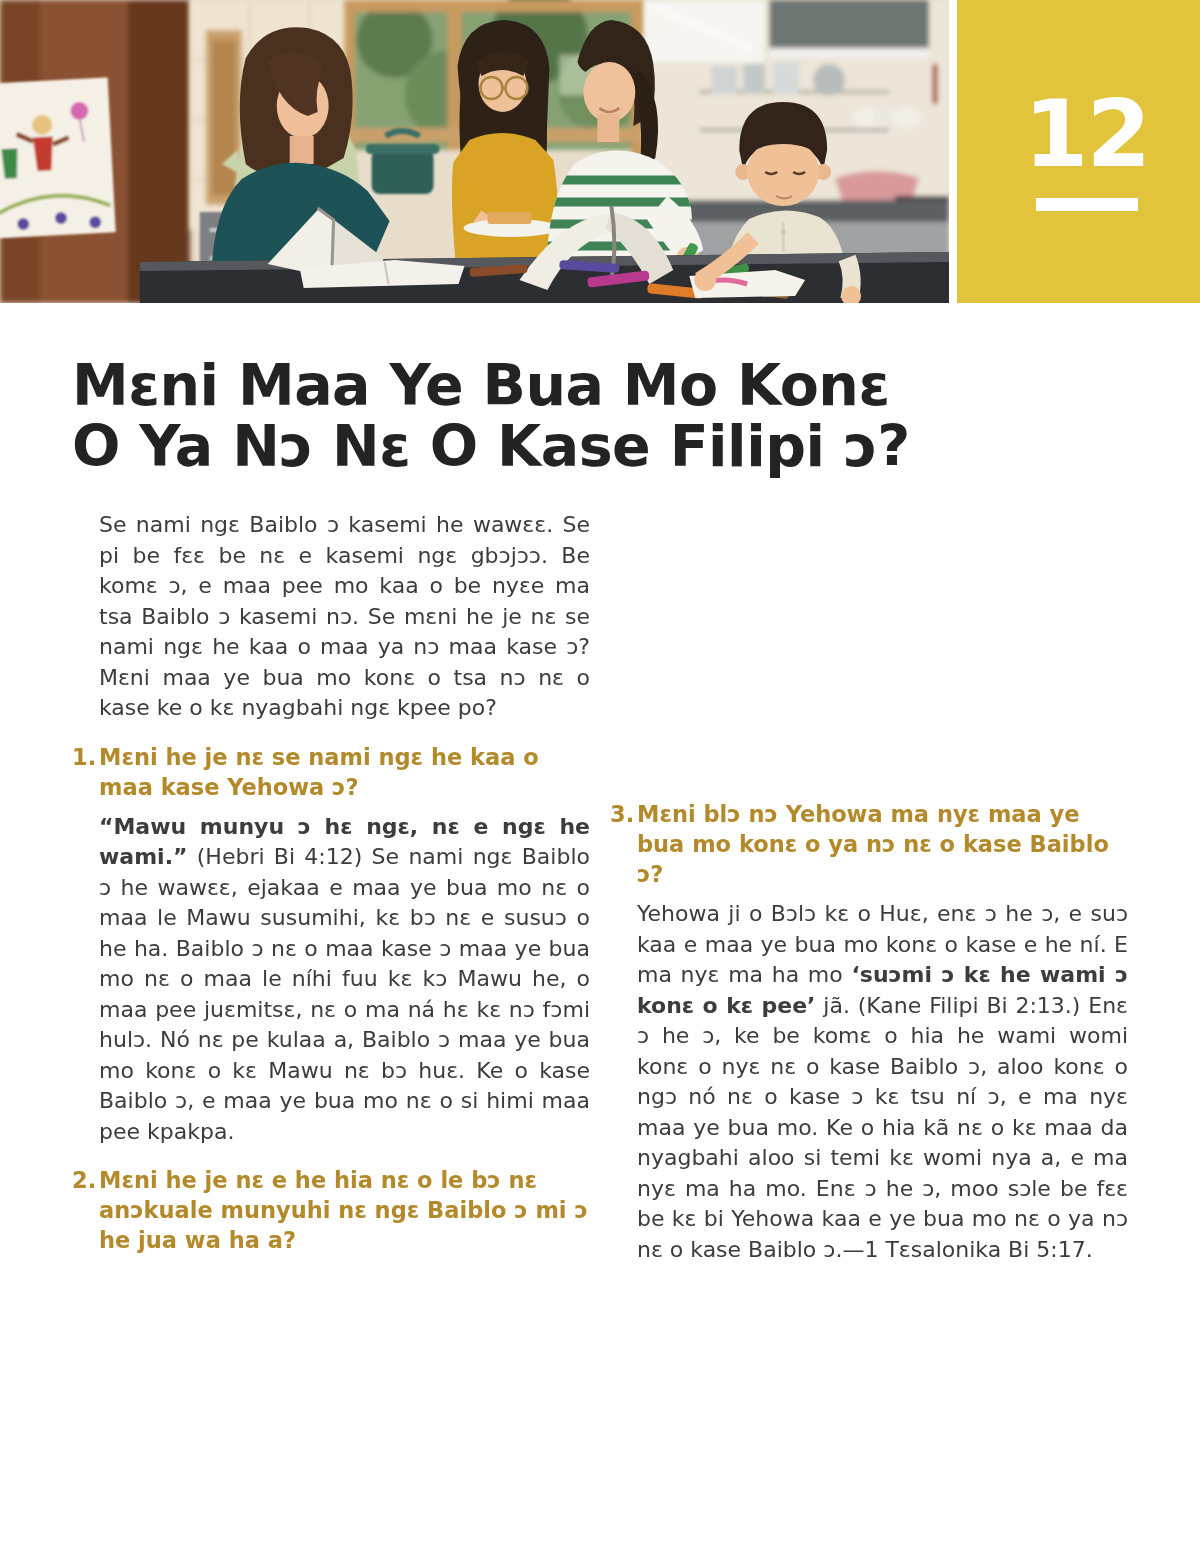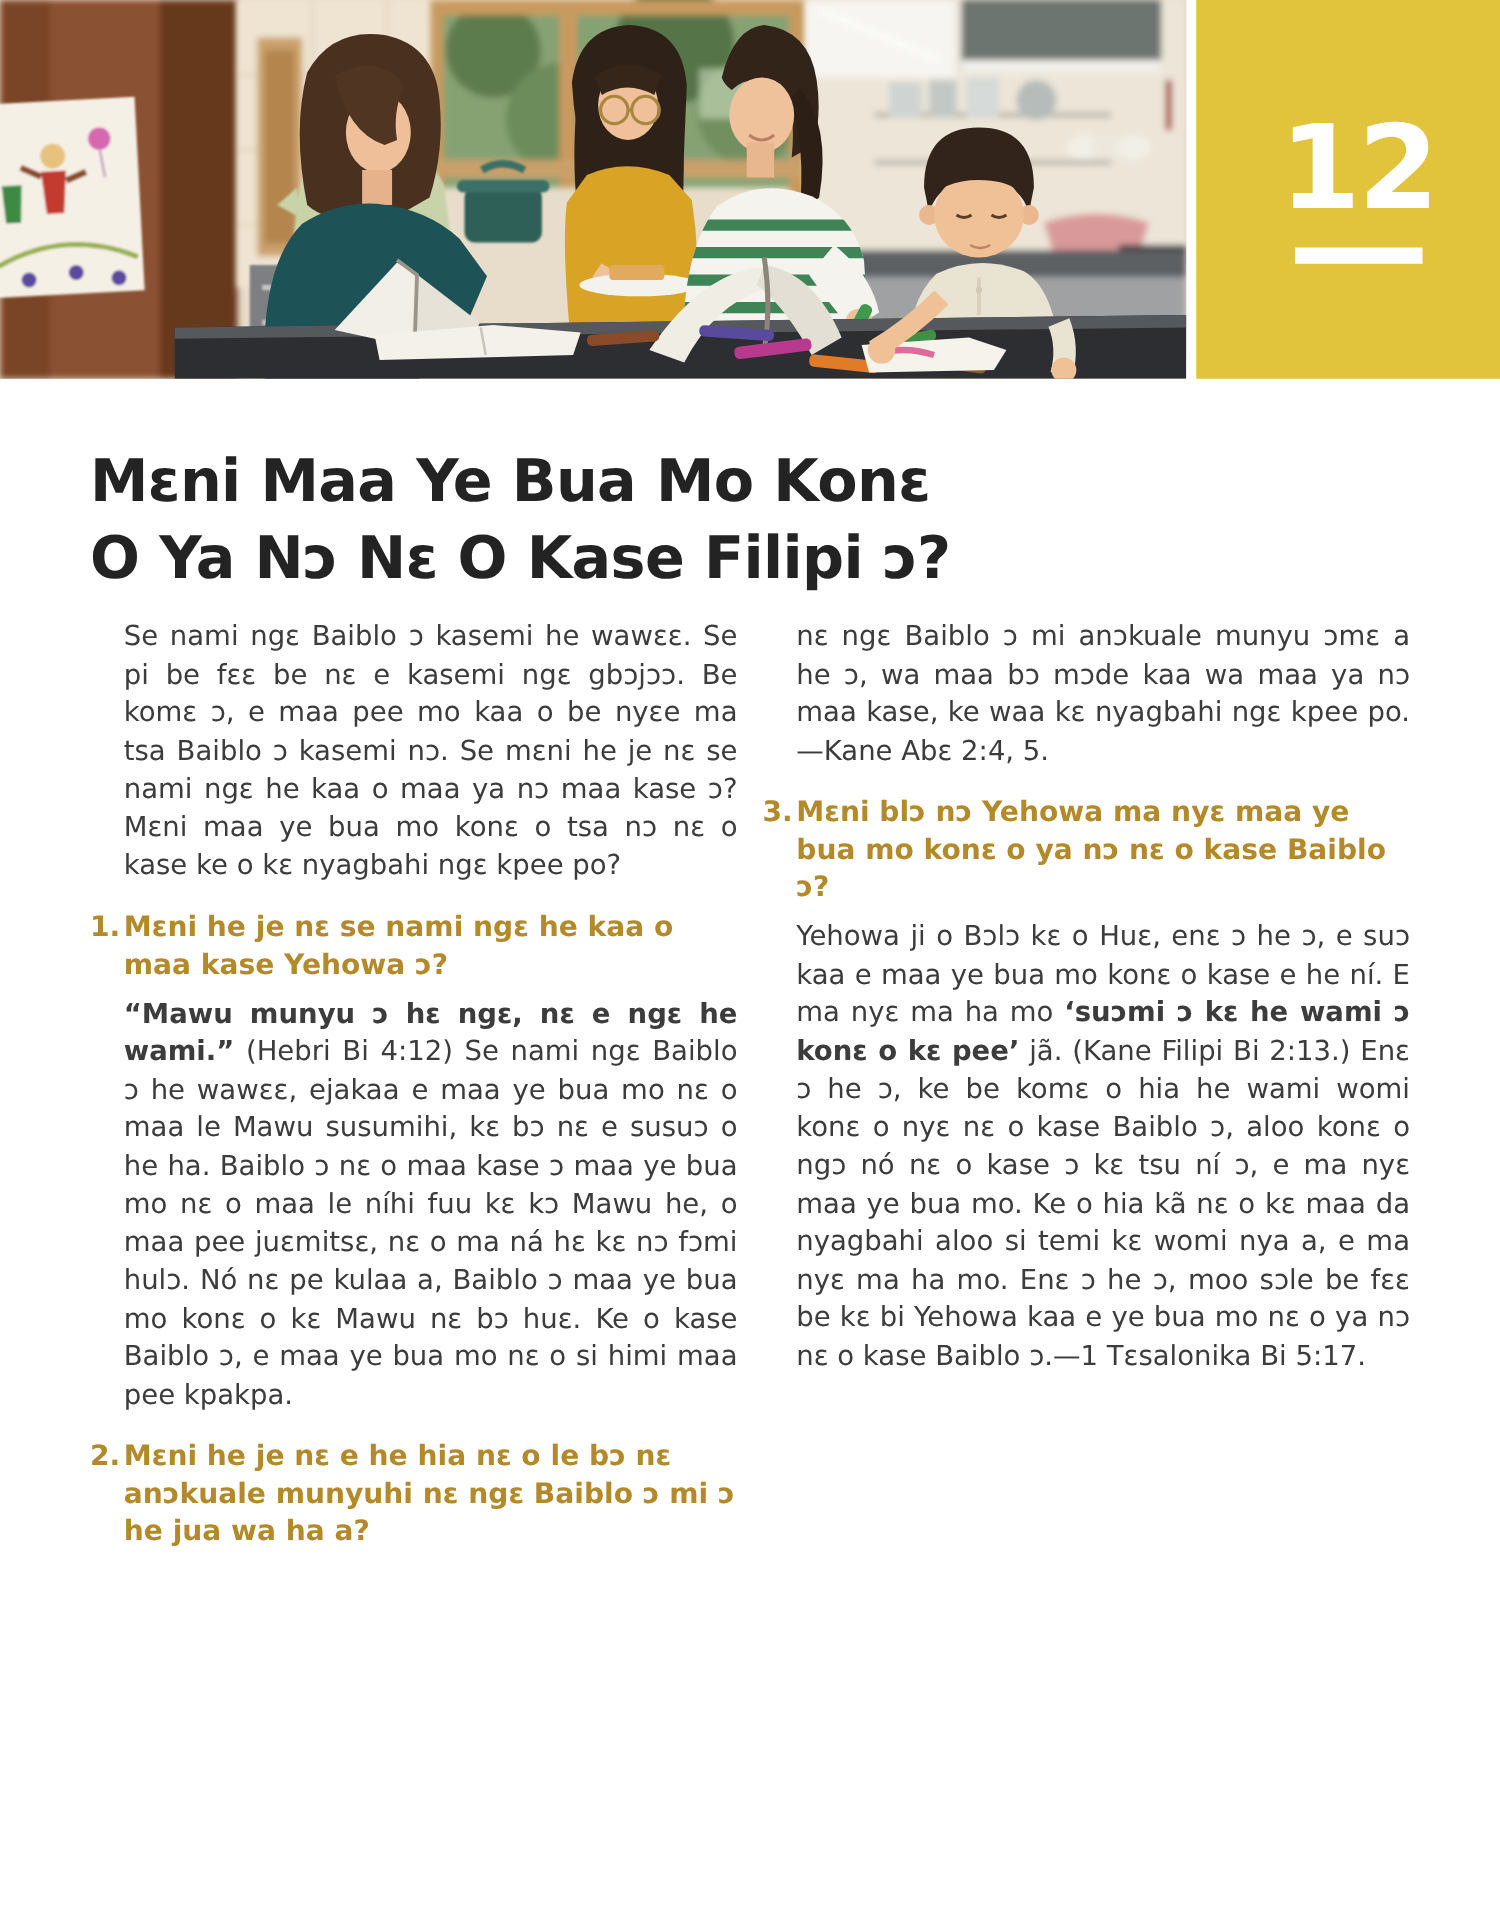--- a/index.html
+++ b/index.html
@@ -26,26 +26,26 @@
   }
   .lesson-num{
     color:#fff;font-weight:700;font-size:93px;line-height:1;
     letter-spacing:-2px;margin-top:-4px;
   }
   .lesson-underline{width:102px;height:13px;background:#fff;margin-top:17px;}
 
   
   .title{
     margin:52px 72px 0 72px;
-    font-size:47px;line-height:61px;font-weight:700;
+    font-size:57px;line-height:61px;font-weight:700;
     letter-spacing:-0.5px;color:var(--title-text);
   }
 
   
-  .columns{display:flex;gap:20px;margin:18px 72px 0 72px;}
+  .columns{display:flex;gap:20px;margin:33px 72px 0 72px;align-items:flex-end;}
   .col{flex:1;padding-left:27px;min-width:0;}
 
   .para{
     margin:0 0 18px 0;
     font-size:22px;line-height:30.5px;color:var(--body-text);
     text-align:justify;
   }
   .para:last-child{margin-bottom:0;}
   .b{font-weight:700;}
   .i{font-style:italic;}
@@ -269,21 +269,20 @@
       </div>
       <p class="para"><span class="b">“Mawu munyu ɔ hɛ ngɛ, nɛ e ngɛ he wami.”</span><span> (Hebri Bi 4:12) Se nami ngɛ Baiblo ɔ he wawɛɛ, ejakaa e maa ye bua mo nɛ o maa le Mawu susumihi, kɛ bɔ nɛ e susuɔ o he ha. Baiblo ɔ nɛ o maa kase ɔ maa ye bua mo nɛ o maa le níhi fuu kɛ kɔ Mawu he, o maa pee juɛmitsɛ, nɛ o ma ná hɛ kɛ nɔ fɔmi hulɔ. Nó nɛ pe kulaa a, Baiblo ɔ maa ye bua mo konɛ o kɛ Mawu nɛ bɔ huɛ. Ke o kase Baiblo ɔ, e maa ye bua mo nɛ o si himi maa pee kpakpa.</span></p>
 
       <div class="question">
         <span class="qnum">2.</span>
         <span>Mɛni he je nɛ e he hia nɛ o le bɔ nɛ anɔkuale munyuhi nɛ ngɛ Baiblo ɔ mi ɔ he jua wa ha a?</span>
       </div>
     </section>
 
     <section class="col">
-      <p class="para"><span>nɛ ngɛ Baiblo ɔ mi anɔkuale munyu ɔmɛ a he ɔ, wa maa bɔ mɔde kaa wa maa ya nɔ maa kase, ke waa kɛ nyagbahi ngɛ kpee po.—Kane Abɛ 2:4, 5.</span></p>
 
       <div class="question">
         <span class="qnum">3.</span>
         <span>Mɛni blɔ nɔ Yehowa ma nyɛ maa ye bua mo konɛ o ya nɔ nɛ o kase Baiblo ɔ?</span>
       </div>
       <p class="para"><span>Yehowa ji o Bɔlɔ kɛ o Huɛ, enɛ ɔ he ɔ, e suɔ kaa e maa ye bua mo konɛ o kase e he ní. E ma nyɛ ma ha mo </span><span class="b">‘suɔmi ɔ kɛ he wami ɔ konɛ o kɛ pee’</span><span> jã. (Kane Filipi Bi 2:13.) Enɛ ɔ he ɔ, ke be komɛ o hia he wami womi konɛ o nyɛ nɛ o kase Baiblo ɔ, aloo konɛ o ngɔ nó nɛ o kase ɔ kɛ tsu ní ɔ, e ma nyɛ maa ye bua mo. Ke o hia kã nɛ o kɛ maa da nyagbahi aloo si temi kɛ womi nya a, e ma nyɛ ma ha mo. Enɛ ɔ he ɔ, moo sɔle be fɛɛ be kɛ bi Yehowa kaa e ye bua mo nɛ o ya nɔ nɛ o kase Baiblo ɔ.—1 Tɛsalonika Bi 5:17.</span></p>
     </section>
 
   </main>
 </div>

